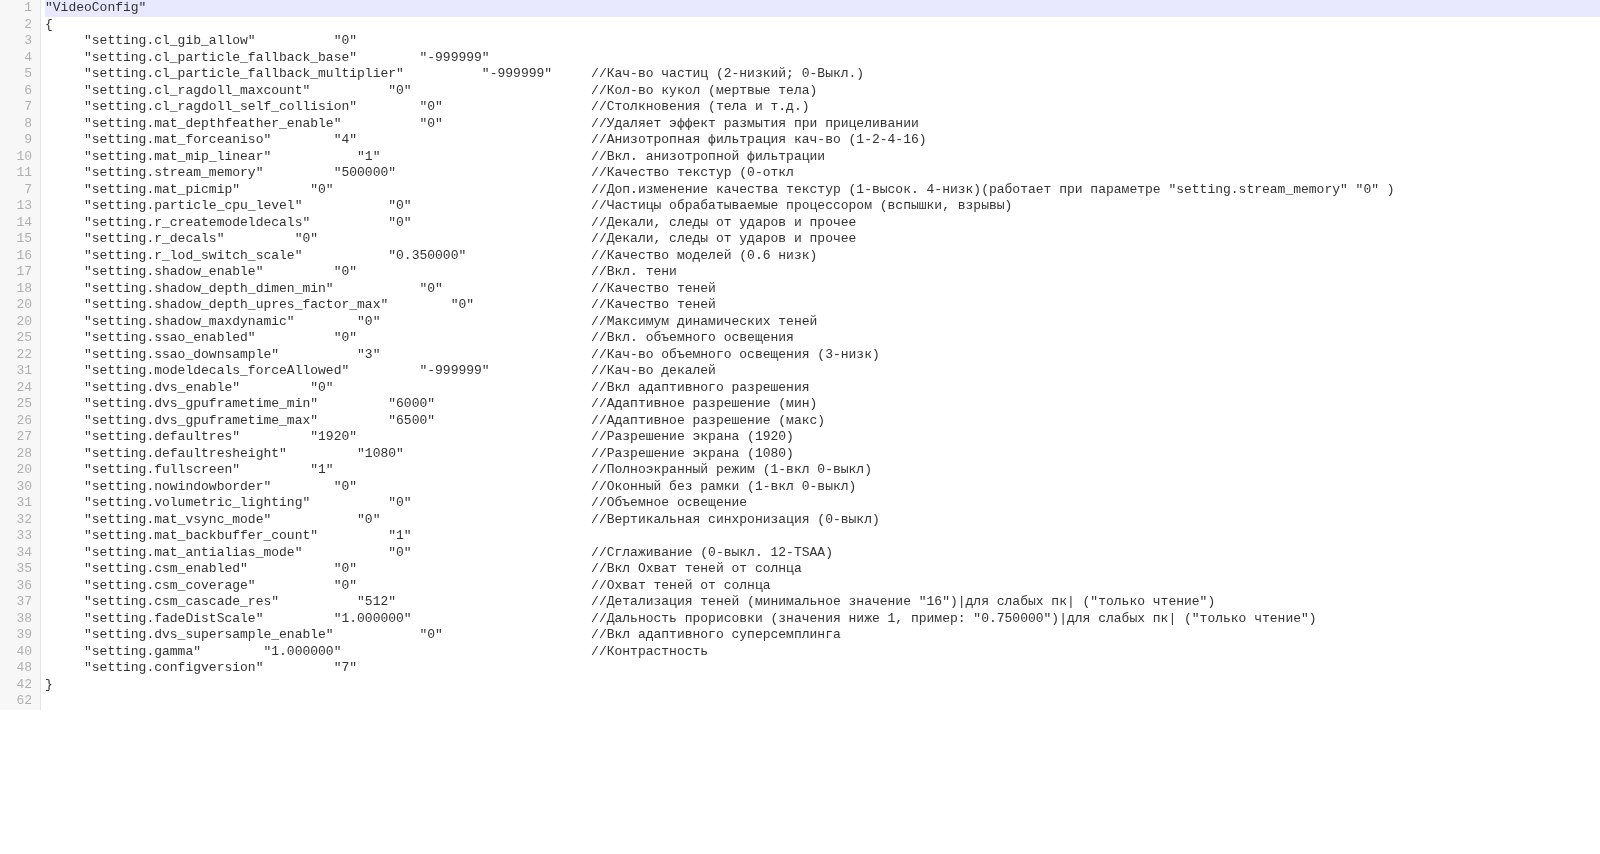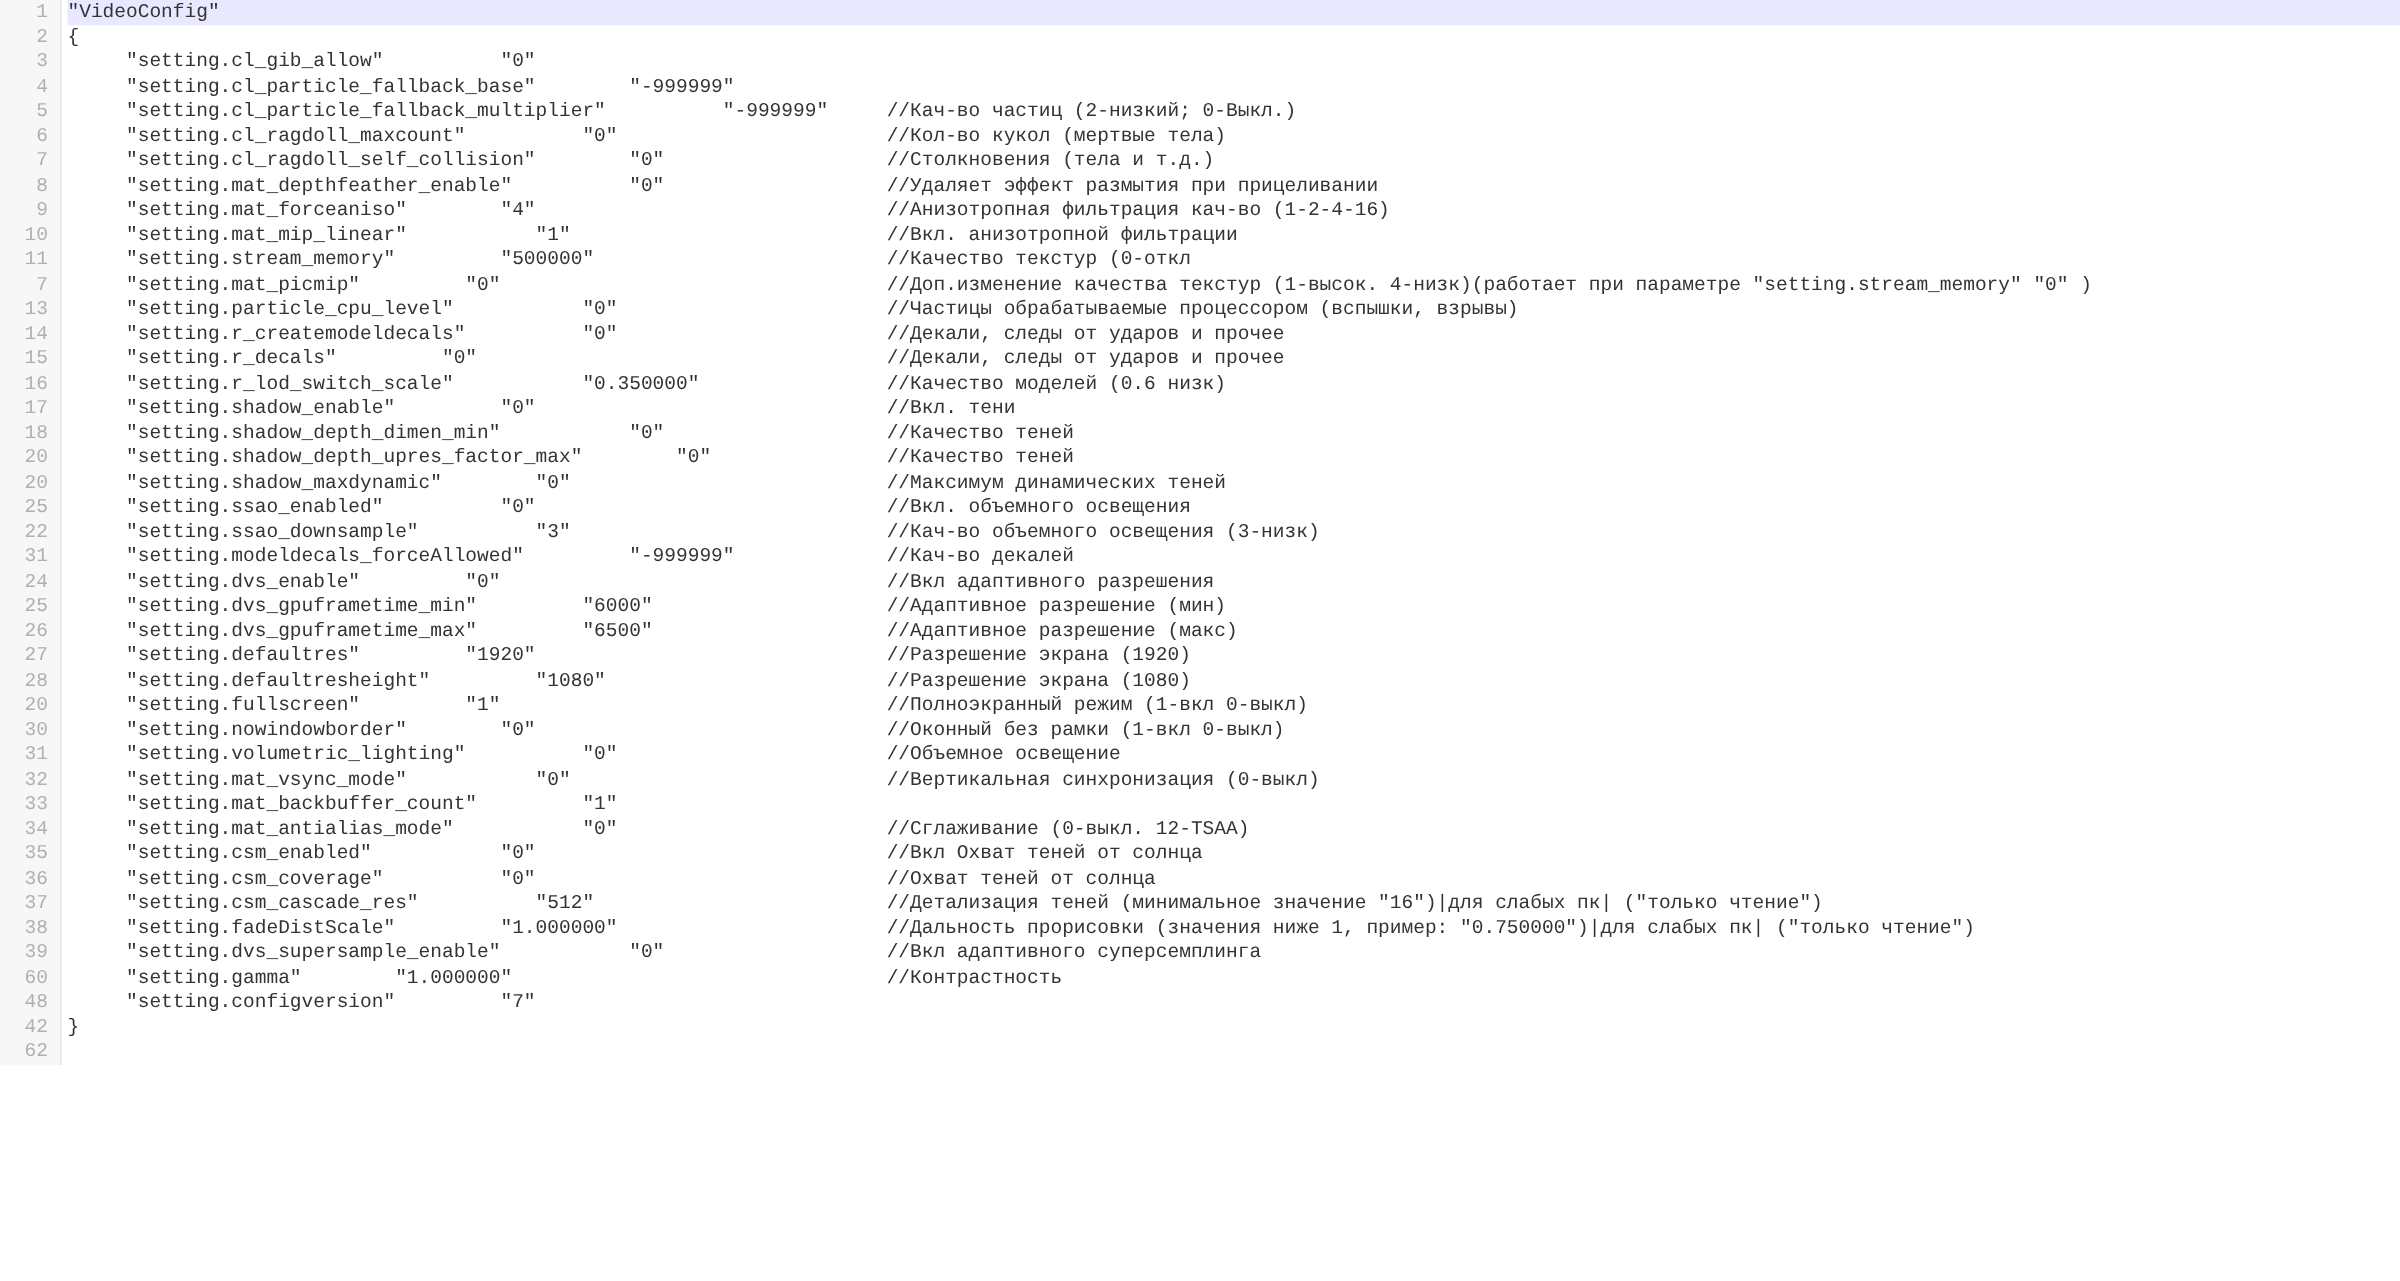--- a/index.html
+++ b/index.html
@@ -77,19 +77,19 @@
       <div class="ln">30</div>
       <div class="ln">31</div>
       <div class="ln">32</div>
       <div class="ln">33</div>
       <div class="ln">34</div>
       <div class="ln">35</div>
       <div class="ln">36</div>
       <div class="ln">37</div>
       <div class="ln">38</div>
       <div class="ln">39</div>
-      <div class="ln">60</div>
+      <div class="ln">40</div>
       <div class="ln">48</div>
       <div class="ln">42</div>
       <div class="ln">62</div>
     </div>
   <div class="code" id="code"><div class="row current">"VideoConfig"</div><div class="row">{</div><div class="row">     "setting.cl_gib_allow"          "0"</div><div class="row">     "setting.cl_particle_fallback_base"        "-999999"</div><div class="row">     "setting.cl_particle_fallback_multiplier"          "-999999"     //Кач-во частиц (2-низкий; 0-Выкл.)</div><div class="row">     "setting.cl_ragdoll_maxcount"          "0"                       //Кол-во кукол (мертвые тела)</div><div class="row">     "setting.cl_ragdoll_self_collision"        "0"                   //Столкновения (тела и т.д.)</div><div class="row">     "setting.mat_depthfeather_enable"          "0"                   //Удаляет эффект размытия при прицеливании</div><div class="row">     "setting.mat_forceaniso"        "4"                              //Анизотропная фильтрация кач-во (1-2-4-16)</div><div class="row">     "setting.mat_mip_linear"           "1"                           //Вкл. анизотропной фильтрации</div><div class="row">     "setting.stream_memory"         "500000"                         //Качество текстур (0-откл</div><div class="row">     "setting.mat_picmip"         "0"                                 //Доп.изменение качества текстур (1-высок. 4-низк)(работает при параметре "setting.stream_memory" "0" )</div><div class="row">     "setting.particle_cpu_level"           "0"                       //Частицы обрабатываемые процессором (вспышки, взрывы)</div><div class="row">     "setting.r_createmodeldecals"          "0"                       //Декали, следы от ударов и прочее</div><div class="row">     "setting.r_decals"         "0"                                   //Декали, следы от ударов и прочее</div><div class="row">     "setting.r_lod_switch_scale"           "0.350000"                //Качество моделей (0.6 низк)</div><div class="row">     "setting.shadow_enable"         "0"                              //Вкл. тени</div><div class="row">     "setting.shadow_depth_dimen_min"           "0"                   //Качество теней</div><div class="row">     "setting.shadow_depth_upres_factor_max"        "0"               //Качество теней</div><div class="row">     "setting.shadow_maxdynamic"        "0"                           //Максимум динамических теней</div><div class="row">     "setting.ssao_enabled"          "0"                              //Вкл. объемного освещения</div><div class="row">     "setting.ssao_downsample"          "3"                           //Кач-во объемного освещения (3-низк)</div><div class="row">     "setting.modeldecals_forceAllowed"         "-999999"             //Кач-во декалей</div><div class="row">     "setting.dvs_enable"         "0"                                 //Вкл адаптивного разрешения</div><div class="row">     "setting.dvs_gpuframetime_min"         "6000"                    //Адаптивное разрешение (мин)</div><div class="row">     "setting.dvs_gpuframetime_max"         "6500"                    //Адаптивное разрешение (макс)</div><div class="row">     "setting.defaultres"         "1920"                              //Разрешение экрана (1920)</div><div class="row">     "setting.defaultresheight"         "1080"                        //Разрешение экрана (1080)</div><div class="row">     "setting.fullscreen"         "1"                                 //Полноэкранный режим (1-вкл 0-выкл)</div><div class="row">     "setting.nowindowborder"        "0"                              //Оконный без рамки (1-вкл 0-выкл)</div><div class="row">     "setting.volumetric_lighting"          "0"                       //Объемное освещение</div><div class="row">     "setting.mat_vsync_mode"           "0"                           //Вертикальная синхронизация (0-выкл)</div><div class="row">     "setting.mat_backbuffer_count"         "1"</div><div class="row">     "setting.mat_antialias_mode"           "0"                       //Сглаживание (0-выкл. 12-TSAA)</div><div class="row">     "setting.csm_enabled"           "0"                              //Вкл Охват теней от солнца</div><div class="row">     "setting.csm_coverage"          "0"                              //Охват теней от солнца</div><div class="row">     "setting.csm_cascade_res"          "512"                         //Детализация теней (минимальное значение "16")|для слабых пк| ("только чтение")</div><div class="row">     "setting.fadeDistScale"         "1.000000"                       //Дальность прорисовки (значения ниже 1, пример: "0.750000")|для слабых пк| ("только чтение")</div><div class="row">     "setting.dvs_supersample_enable"           "0"                   //Вкл адаптивного суперсемплинга</div><div class="row">     "setting.gamma"        "1.000000"                                //Контрастность</div><div class="row">     "setting.configversion"         "7"</div><div class="row">}</div><div class="row">&nbsp;</div></div>
 </div>
 
 </body></html>

